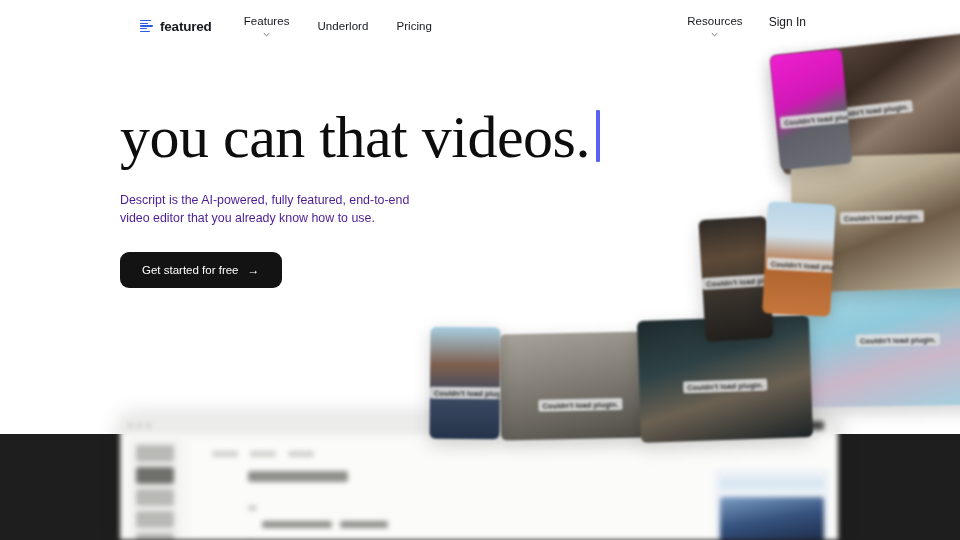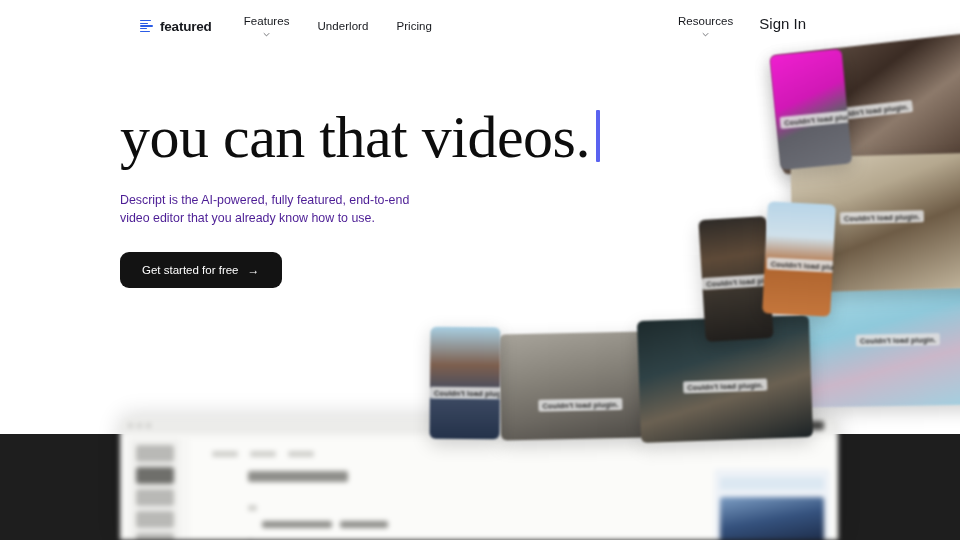--- a/index.html
+++ b/index.html
@@ -49,21 +49,21 @@
     letter-spacing:0.05px;
     flex-direction:column;
   }
   .chev { width:7px; height:7px; display:block; opacity:.75; }
 
   .nav-right {
     margin-left:auto; margin-right:142px;
     display:flex; 
   }
   .signin {
-    font-size:15px; color:#16181d; padding:6px 12px; cursor:pointer;
+    font-size:12px; color:#16181d; padding:6px 12px; cursor:pointer;
   }
   .signup {
     background:#131313; color:#ffffff; font-size:11.5px;
     padding:8px 18px; border-radius:19px; cursor:pointer; border:none;
     font-family:"Liberation Sans", sans-serif; letter-spacing:.1px;
   }
 
   
   .hero { position:absolute; left:120px; top:110px; z-index:30; }
   .headline {

